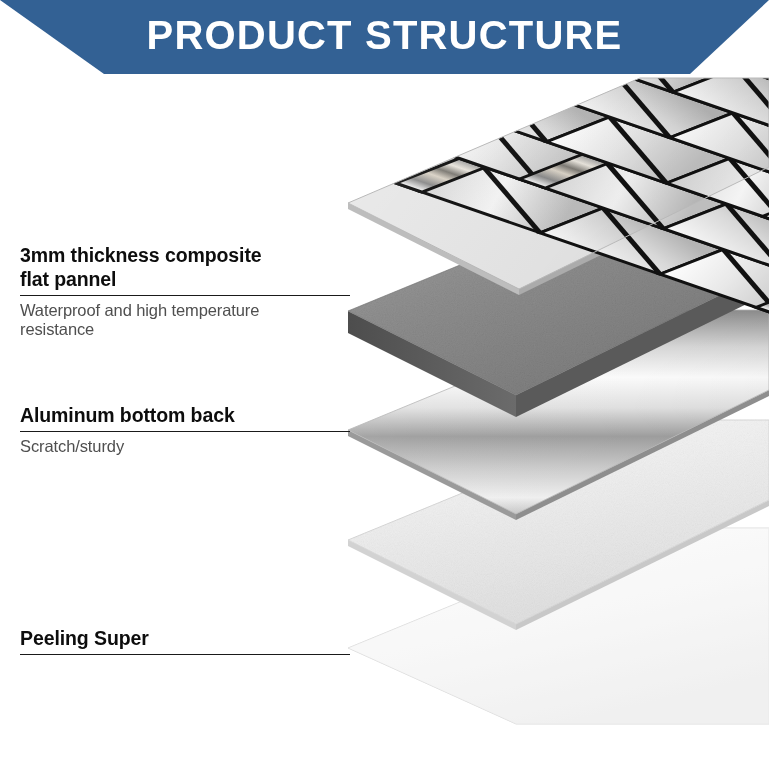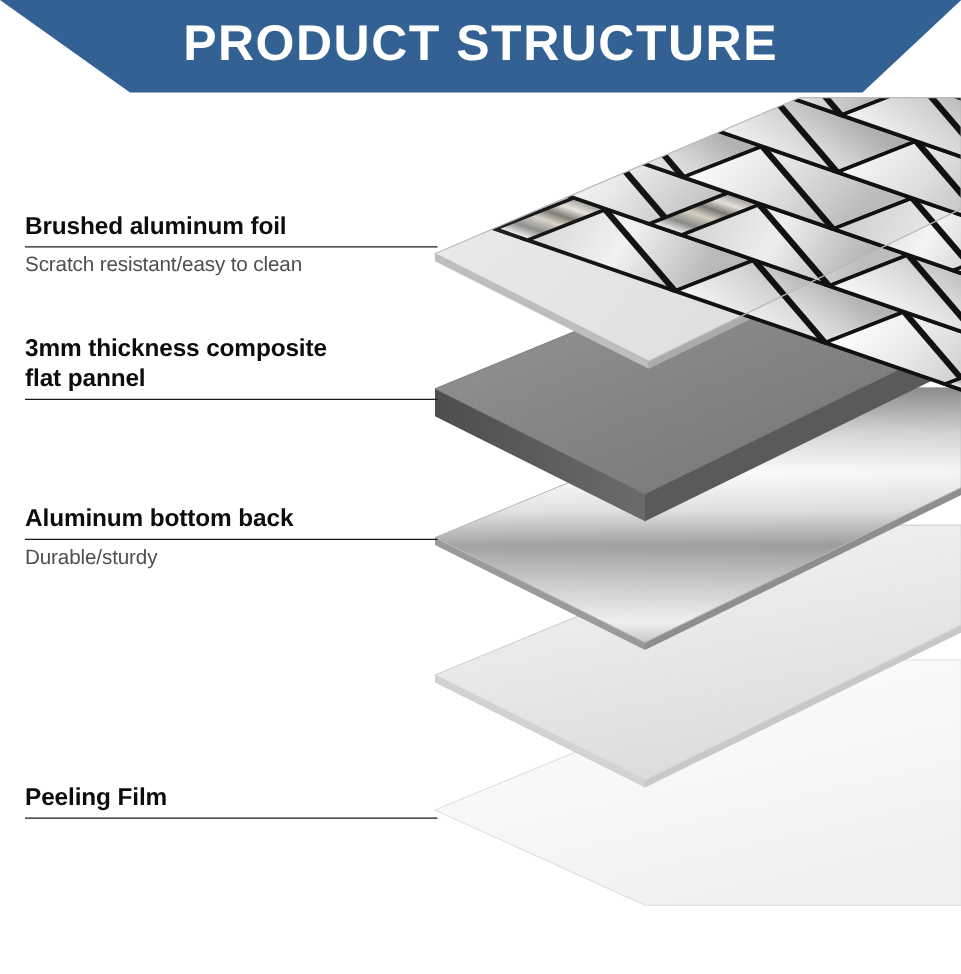--- a/index.html
+++ b/index.html
@@ -414,38 +414,35 @@
     </svg>
   </div>
 
   <div id="banner">
     <svg width="769" height="76" viewBox="0 0 769 76" xmlns="http://www.w3.org/2000/svg">
       <polygon points="0,0 769,0 769,0 690,74 104,74" fill="#336194"></polygon>
     </svg>
     <div id="banner-title">PRODUCT STRUCTURE</div>
   </div>
 
-  <div class="callout" style="top:170px;">
-    <div class="c-title">Brushed aluminum foil</div>
-    <div class="c-rule"></div>
-    <div class="c-sub">Scratch resistant/easy to clean</div>
-  </div>
   <div class="leader" style="left:350px; top:200px; width:0px;"></div>
 
-  <div class="callout" style="top:268px;">
+  <div class="callout" style="top:244px;">
     <div class="c-title">3mm thickness composite
 flat pannel</div>
     <div class="c-rule"></div>
+    <div class="c-sub">Waterproof and high temperature
+resistance</div>
   </div>
 
   <div class="callout" style="top:404px;">
     <div class="c-title">Aluminum bottom back</div>
     <div class="c-rule"></div>
-    <div class="c-sub">Durable/sturdy</div>
+    <div class="c-sub">Scratch/sturdy</div>
   </div>
 
 
   <div class="callout" style="top:627px;">
-    <div class="c-title">Peeling Film</div>
+    <div class="c-title">Peeling Super</div>
     <div class="c-rule"></div>
   </div>
 
 </div>
 
 </body></html>

